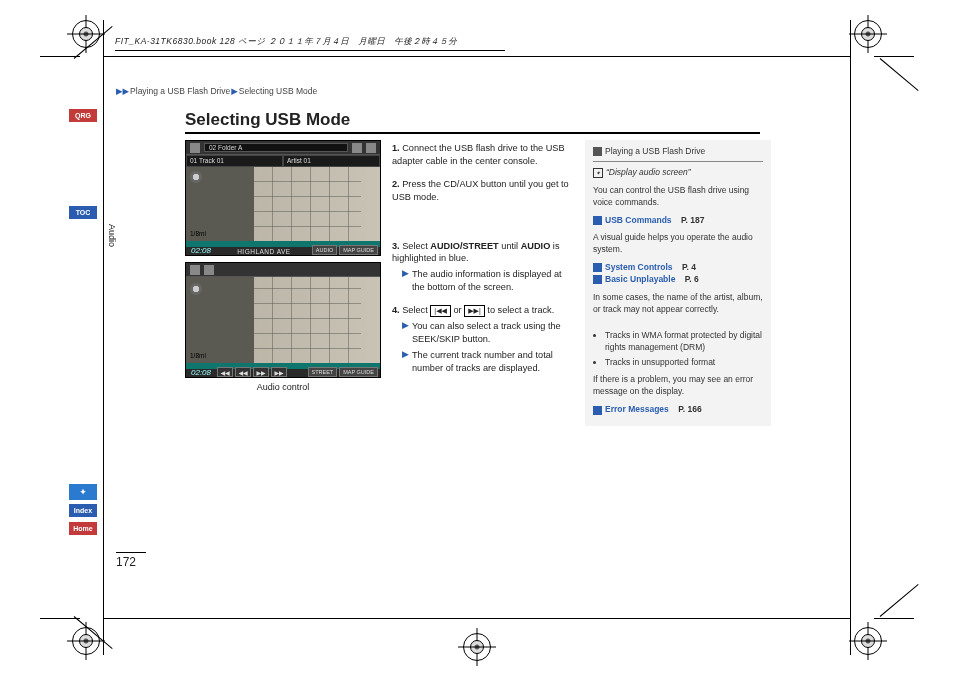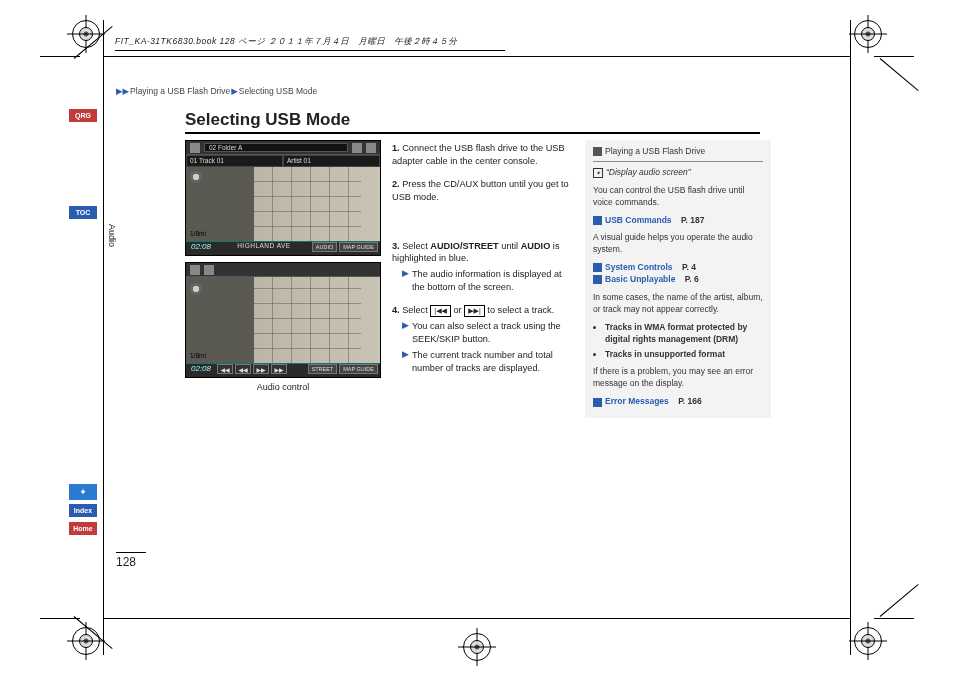--- a/index.html
+++ b/index.html
@@ -133,21 +133,21 @@
   .screen .mapview::before {
     content:""; position:absolute; left:35%; top:0; bottom:0; width:55%;
     background:
       repeating-linear-gradient(0deg, rgba(0,0,0,0) 0 14px, rgba(90,90,80,.5) 14px 15px),
       repeating-linear-gradient(90deg, rgba(0,0,0,0) 0 18px, rgba(90,90,80,.5) 18px 19px);
   }
   .screen .compass { position:absolute; left:4px; top:30px; width:12px; height:12px; background:radial-gradient(circle,#ccc 40%,#666 41%); border-radius:50%;}
   .screen .scale { position:absolute; left:4px; bottom:18px; font-size:6.5px; color:#000; background:rgba(255,255,255,0);}
   .screen .botbar {
     position:absolute; left:0; right:0; bottom:0; height:14px;
-    background:#2a2a2a; display:flex; align-items:flex-start; border-top:1px solid #0f766e;
+    background:#2a2a2a; display:flex; align-items:flex-end; border-top:6px solid #0f766e;
   }
   .screen .clock { color:#9ff; font-size:8px; padding:0 5px; font-style:italic;}
   .screen .street { flex:1; color:#ddd; font-size:6.5px; text-align:center; letter-spacing:0.5px;}
   .screen .btn { background:#444; border:1px solid #777; color:#ddd; font-size:5.5px; padding:1px 3px; margin-right:2px;}
   .screen .trackbtn { width:16px; height:10px; background:#333; border:1px solid #777; display:inline-flex; align-items:center; justify-content:center; font-size:6px; margin:0 1px;}
   .caption { text-align:center; font-size:9px; margin-top:4px; }
 
   
   .instr {
     position: absolute;
@@ -177,21 +177,21 @@
     padding: 6px 8px 10px 8px;
   }
   .notes .hdr { font-size:8.5px; margin-bottom:2px; border-bottom:1px solid #888; padding-bottom:3px;}
   .notes .hdr .ico { display:inline-block; width:9px;height:9px;background:#555;vertical-align:middle;margin-right:3px;}
   .notes .voice-line { font-style: italic; margin:5px 0 6px 0;}
   .notes .voice-line .vico { display:inline-block;width:10px;height:10px;border:1px solid #333;vertical-align:middle;margin-right:3px; font-size:6px; text-align:center; line-height:9px;}
   .notes p { margin-bottom: 6px; }
   .notes .link { color:#2a5db0; font-weight:bold; cursor:pointer;}
   .notes .link .lico { display:inline-block;width:9px;height:9px;background:#2a5db0;vertical-align:middle;margin-right:3px;}
   .notes .pref { color:#333;padding-left:7px;}
-  .notes ul { margin:6px 0 6px 12px;font-weight:bold; }
+  .notes ul { margin:14px 0 6px 12px; }
   .notes ul li { margin-bottom:3px; }
 </style>
 </head>
 <body>
 
 <div class="reg-mark" style="left:72px; top:20px;">
     <div class="inner"></div>
   </div>
 <div class="reg-mark" style="right:72px; top:20px;">
     <div class="inner"></div>
@@ -230,21 +230,21 @@
 </div>
 
 <h1 class="page-title">Selecting USB Mode</h1>
 
 <div class="tab tab-qrg">QRG</div>
 <div class="tab tab-toc">TOC</div>
 <div class="voice-tab">✦</div>
 <div class="tab tab-index">Index</div>
 <div class="tab tab-home">Home</div>
 <div class="section-label">Audio</div>
-<div class="page-num">128</div>
+<div class="page-num">172</div>
 
 <div class="screens">
   <div class="screen">
     <div class="topbar">
       <span class="icon"></span>
       <span class="folder">02 Folder A</span>
       <span class="icon"></span>
       <span class="icon"></span>
     </div>
     <div class="row2">
@@ -311,21 +311,21 @@
     <div class="sub">
         <span class="tri">▶</span>
         <span>The current track number and total number of tracks are displayed.</span>
       </div>
   </div>
 </div>
 
 <div class="notes">
   <div class="hdr"><span class="ico"></span><span>Playing a USB Flash Drive</span></div>
   <div class="voice-line"><span class="vico">✦</span><span>“Display audio screen”</span></div>
-  <p>You can control the USB flash drive until voice commands.</p>
+  <p>You can control the USB flash drive using voice commands.</p>
   <div class="link"><span class="lico"></span><span>USB Commands</span> <span class="pref">P. 187</span></div>
   <p style="margin-top:6px;">A visual guide helps you operate the audio system.</p>
   <div class="link"><span class="lico"></span><span>System Controls</span> <span class="pref">P. 4</span></div>
   <div class="link"><span class="lico"></span><span>Basic Unplayable</span> <span class="pref">P. 6</span></div>
   <p style="margin-top:6px;">In some cases, the name of the artist, album, or track may not appear correctly.</p>
   <ul>
     <li>Tracks in WMA format protected by digital rights management (DRM)</li>
     <li>Tracks in unsupported format</li>
   </ul>
   <p>If there is a problem, you may see an error message on the display.</p>

